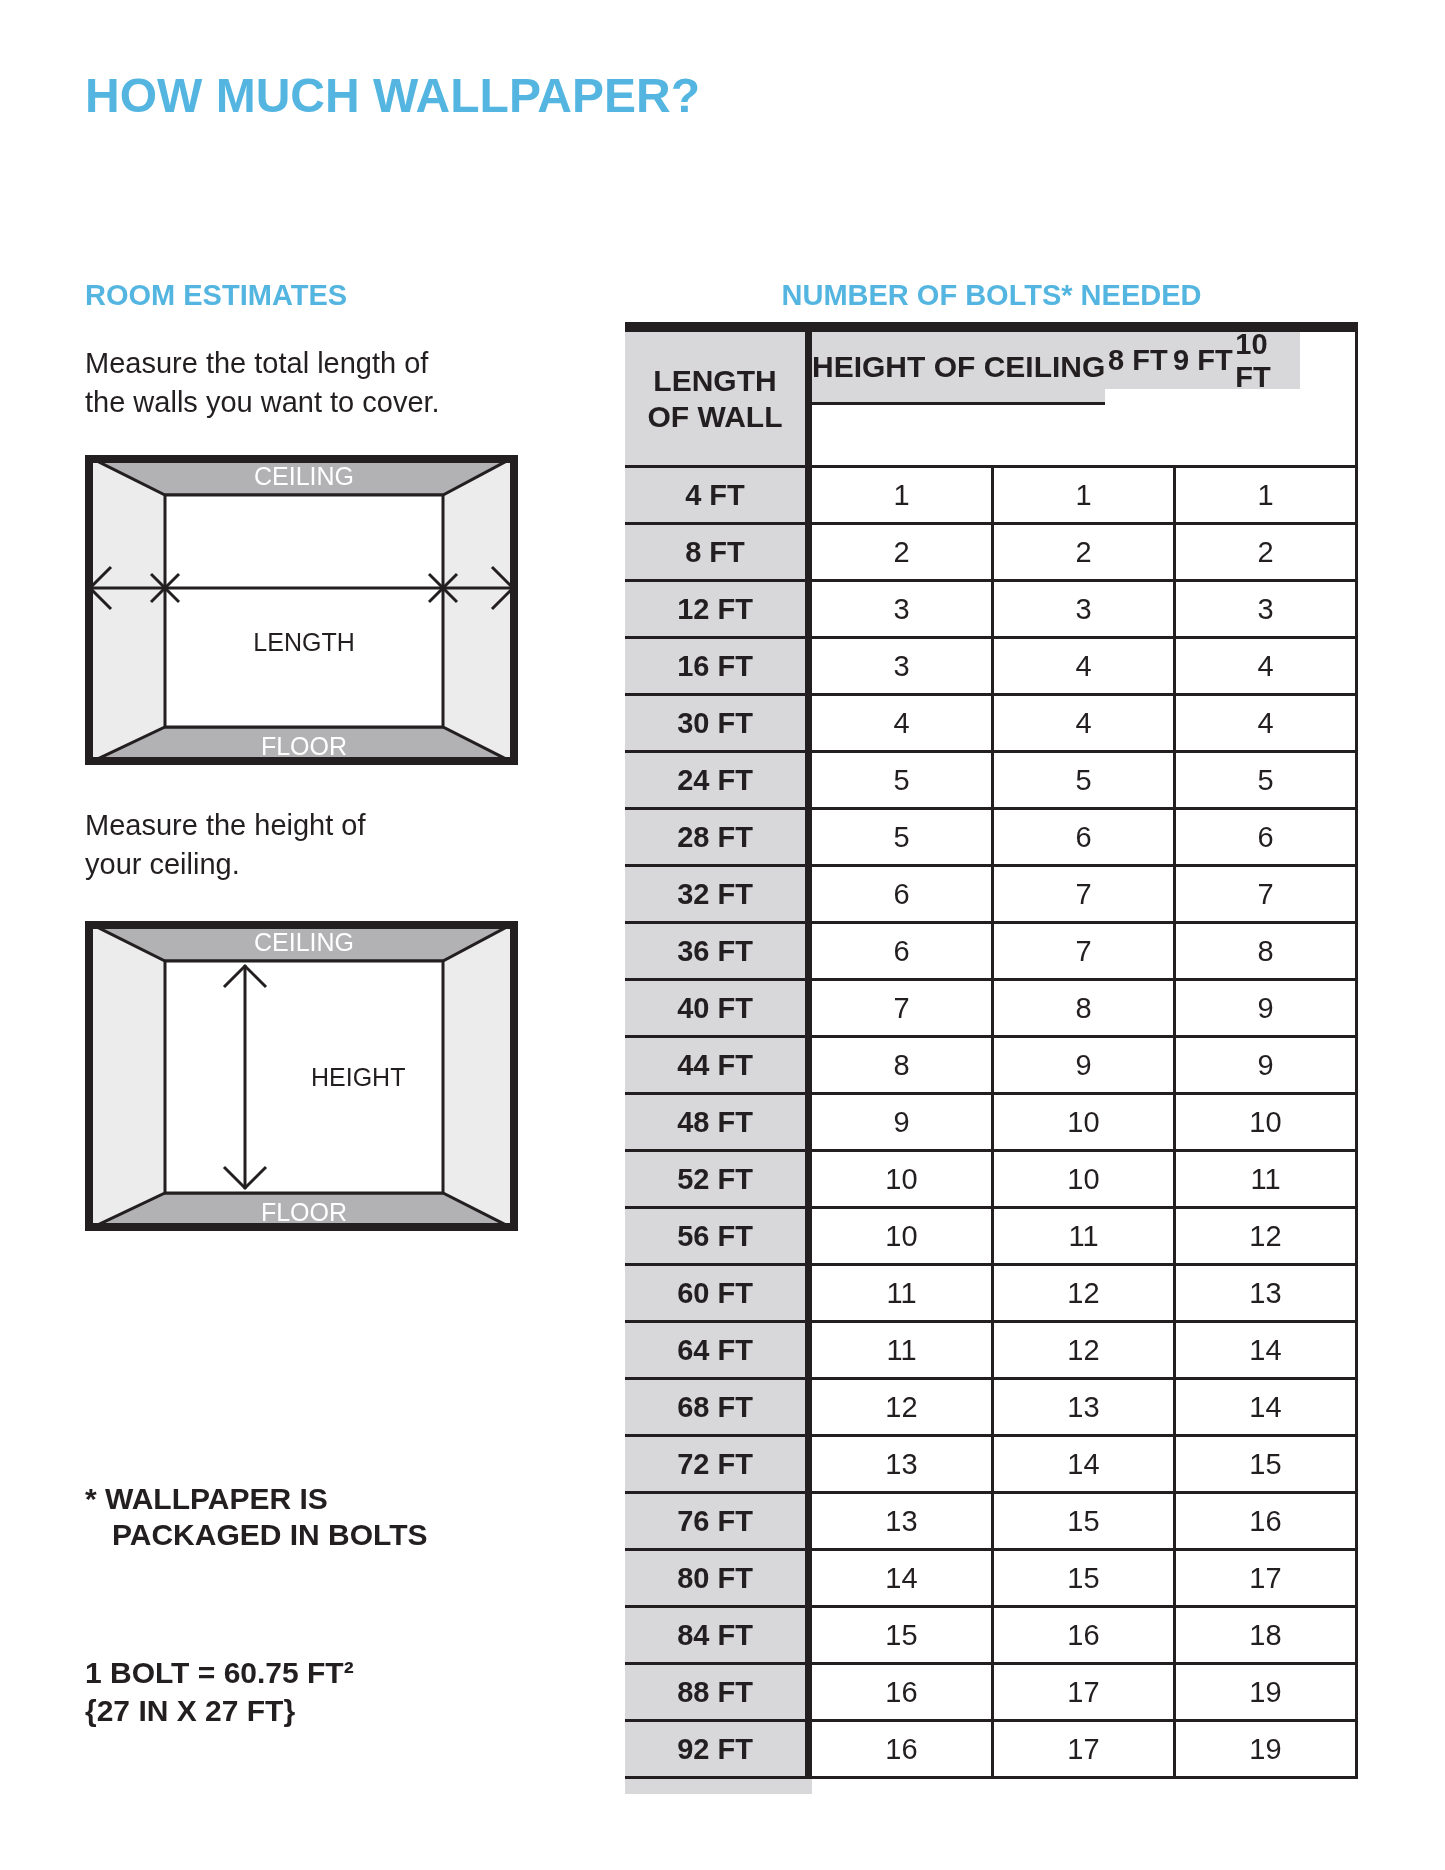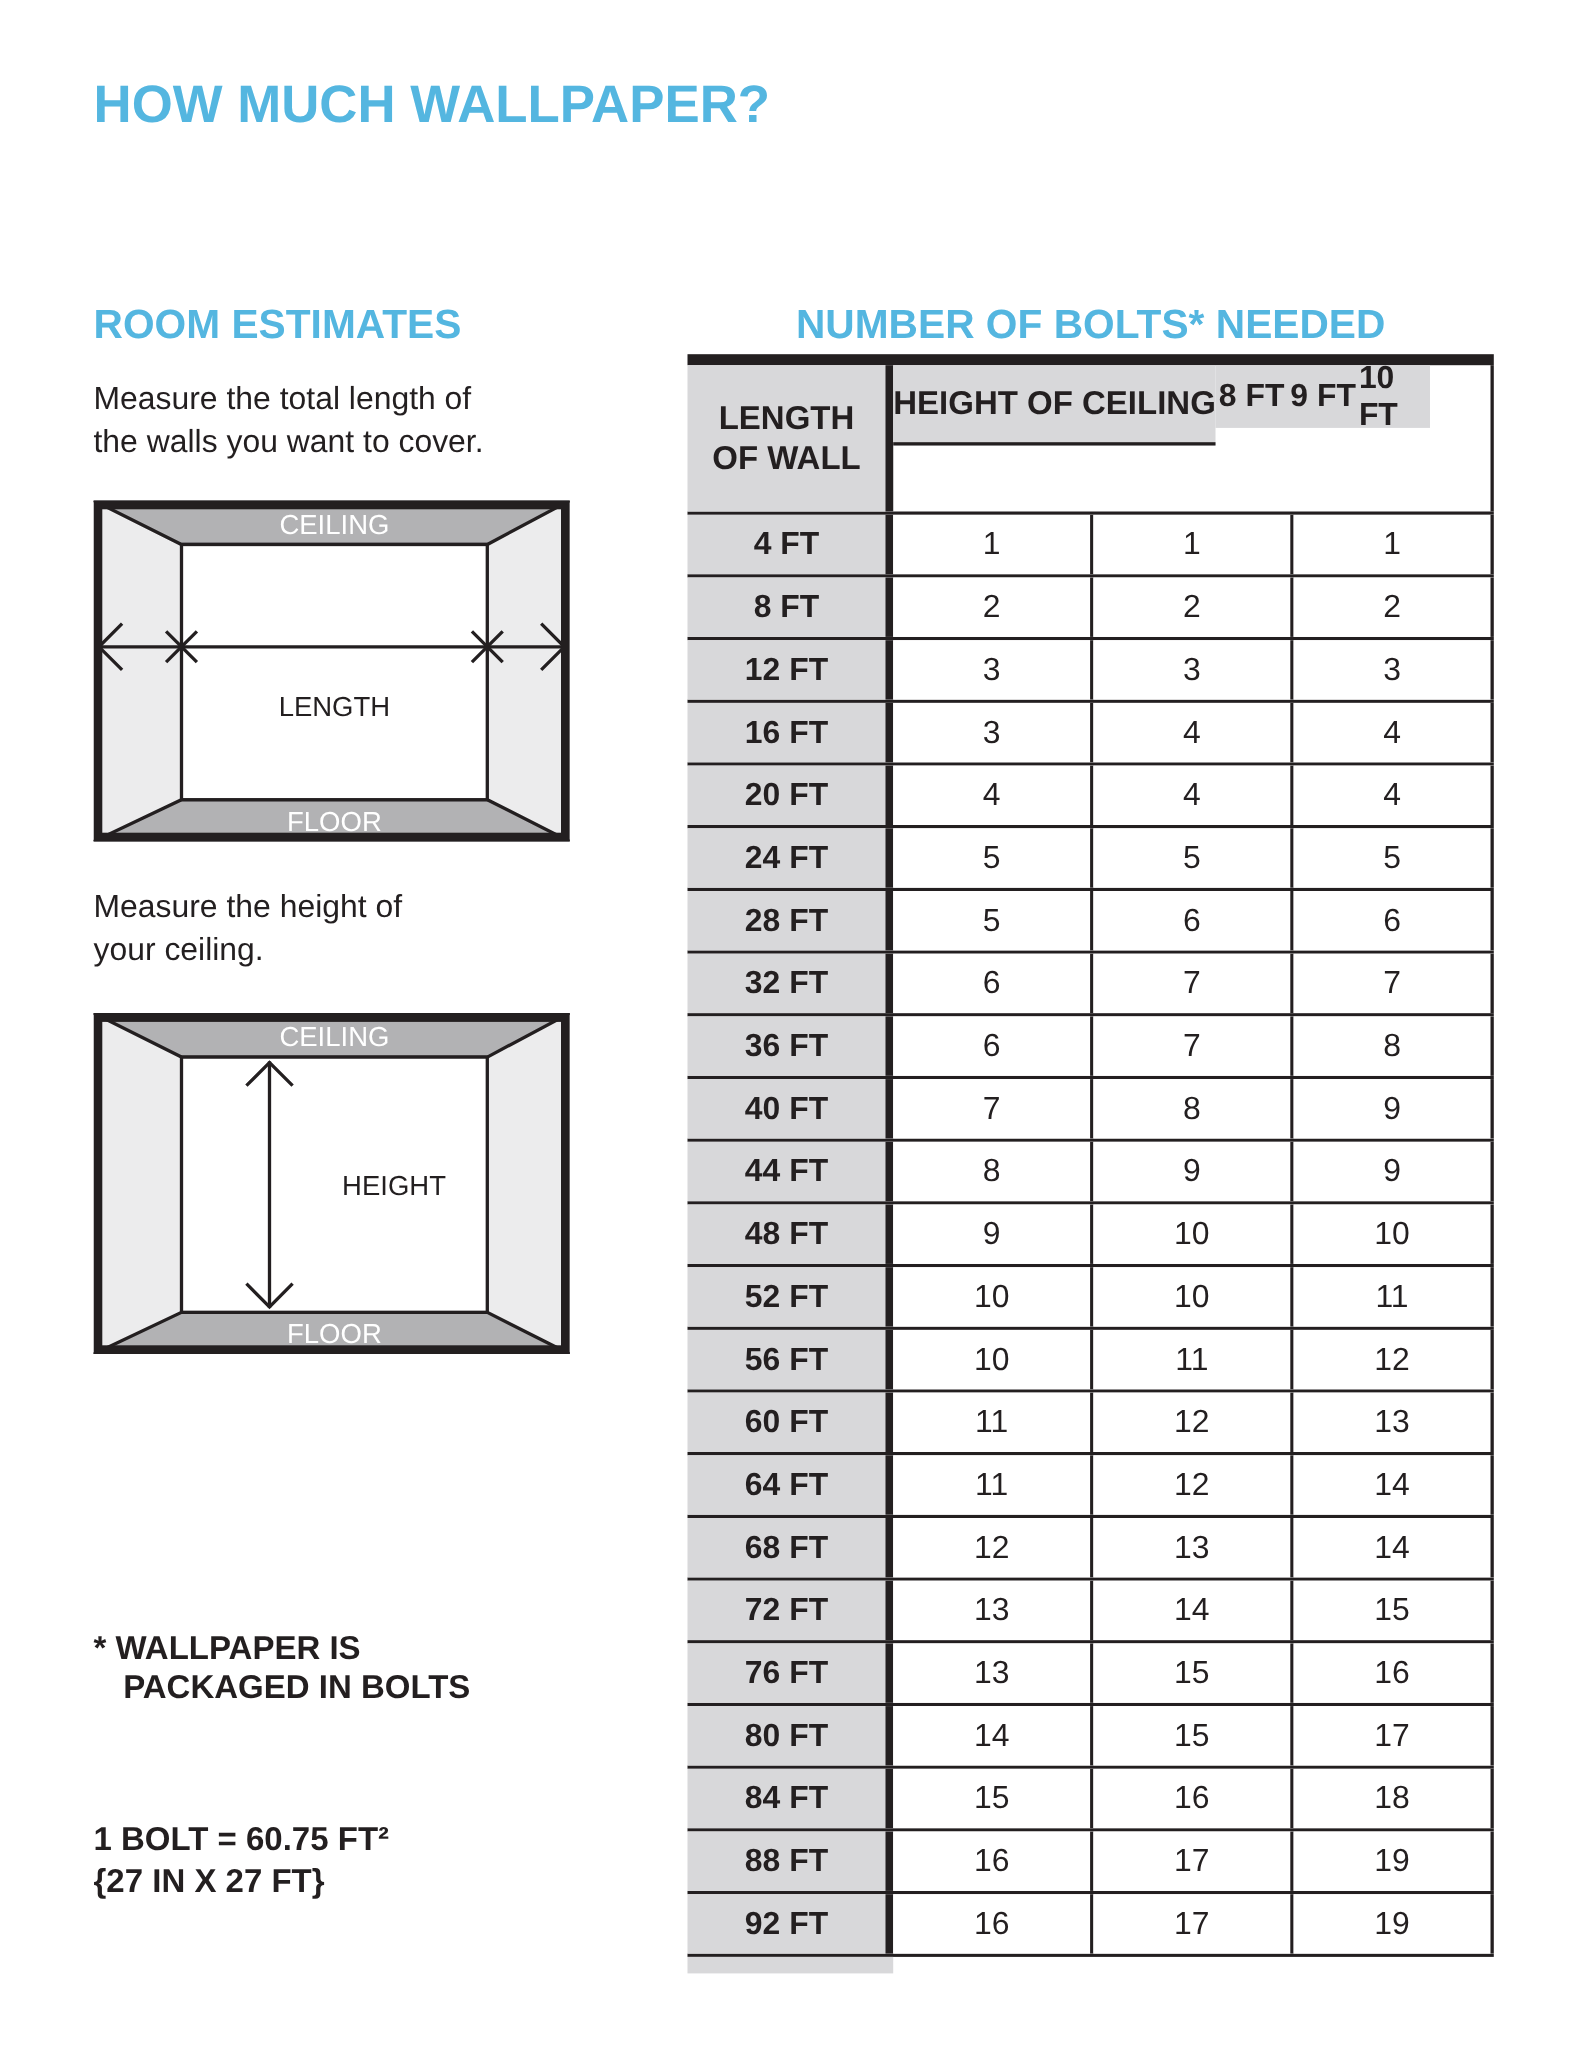--- a/index.html
+++ b/index.html
@@ -5,21 +5,21 @@
   html,body{margin:0;padding:0;background:#ffffff;}
   #page{
     position:relative; width:1445px; height:1870px; background:#fff;
     font-family:"Liberation Sans", sans-serif; color:var(--ink,#231f20);
     overflow:hidden;
   }
   .abs{position:absolute;}
   
   #main-title{ left:85px; top:66px; font-size:48px; line-height:60px; font-weight:bold;
     color:var(--accent,#54b6e0); letter-spacing:0px;}
-  .blue-sub{ font-size:37px; font-weight:bold; color:var(--accent,#54b6e0); line-height:30px;}
+  .blue-sub{ font-size:29px; font-weight:bold; color:var(--accent,#54b6e0); line-height:30px;}
   #room-estimates{ left:85px; top:280px;}
   #bolts-heading{ left:625px; top:280px; width:733px; text-align:center;}
   
   .para{ left:85px; font-size:29px; line-height:39px; color:var(--ink,#231f20);}
   #para1{ top:344px;}
   #para2{ top:806px;}
   #para3{ top:1278px;}
   .foot{ left:85px; font-size:30px; line-height:36px; font-weight:bold;}
   #footnote{ top:1481px;}
   #footnote .line2{ padding-left:27px;}
@@ -156,21 +156,21 @@
           <div class="tcell tval">3</div>
           <div class="tcell tval">3</div>
         </div>
         <div class="trow">
           <div class="tcell tlabel">16 FT</div>
           <div class="tcell tval">3</div>
           <div class="tcell tval">4</div>
           <div class="tcell tval">4</div>
         </div>
         <div class="trow">
-          <div class="tcell tlabel">20 FT</div>
+          <div class="tcell tlabel">30 FT</div>
           <div class="tcell tval">4</div>
           <div class="tcell tval">4</div>
           <div class="tcell tval">4</div>
         </div>
         <div class="trow">
           <div class="tcell tlabel">24 FT</div>
           <div class="tcell tval">5</div>
           <div class="tcell tval">5</div>
           <div class="tcell tval">5</div>
         </div>

